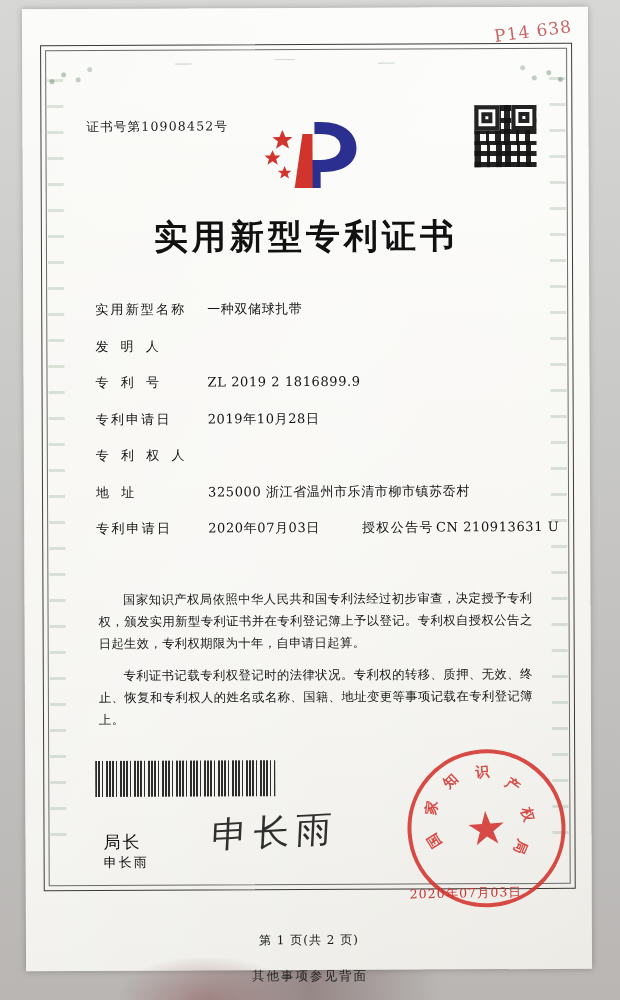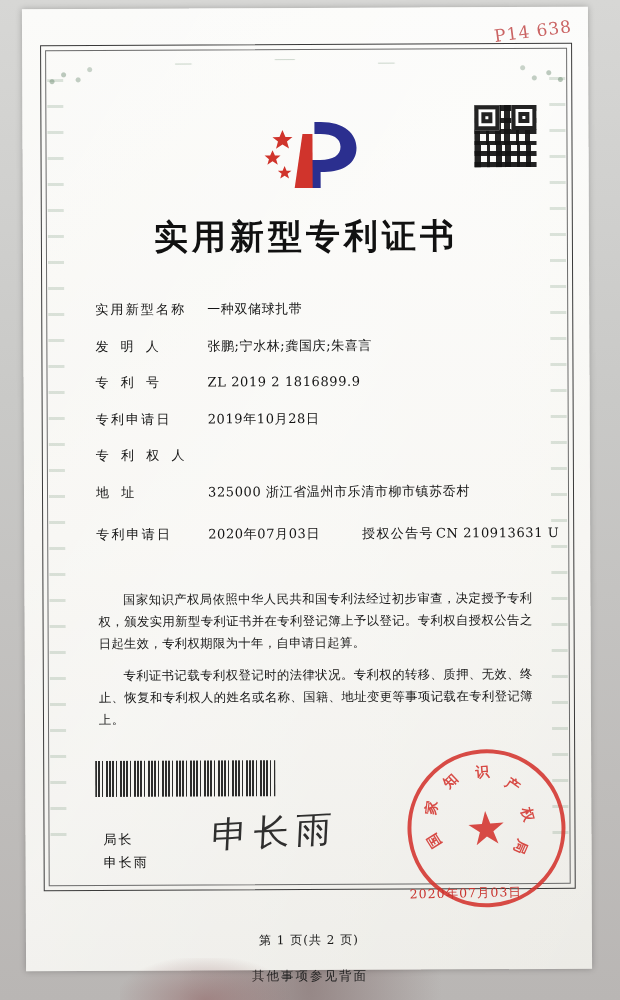--- a/index.html
+++ b/index.html
@@ -160,21 +160,20 @@
     font-family: Liberation Mono, monospace;
   }
   .f-value {
     letter-spacing: 0.6px;
     white-space: nowrap;
   }
   .f-label2 {
     margin-left: 42px;
     letter-spacing: 1.4px;
     white-space: nowrap;
-    margin-top: 6px;
   }
   .f-value2 {
     margin-left: 2px;
     letter-spacing: 0.6px;
     white-space: nowrap;
   }
 
   .paragraphs {
     position: absolute;
     left: 74px; right: 58px; top: 580px;
@@ -239,21 +238,21 @@
     font-size: 12.5px;
     letter-spacing: 1px;
     font-family: "DejaVu Serif", serif;
     transform: rotate(-1deg);
   }
 
   
   .sig-label {
     position: absolute;
     left: 78px; top: 822px;
-    font-size: 13px;
+    font-size: 17px;
     letter-spacing: 2px;
     color: #111;
     font-family: "DejaVu Serif", serif;
     text-align: right;
   }
   .sig-name {
     position: absolute;
     left: 78px; top: 845px;
     font-size: 13px;
     letter-spacing: 2px;
@@ -316,31 +315,31 @@
     <div class="emblem">
       <svg viewBox="0 0 110 78" width="110" height="78">
         <path d="M56 8 L62 8 C86 8 98 20 98 34 C98 50 84 58 66 58 L62 58 L62 74 L50 74 L50 46 L62 46 C74 46 82 42 82 33 C82 24 74 20 62 20 L56 20 Z" fill="#2b2f8f"></path>
         <path d="M44 20 L54 20 L54 74 L36 74 Z" fill="#d0342c"></path>
         <path d="M24 16 l3 7 l7 0 l-5.5 4.5 l2 7 l-6.5-4.2 l-6.5 4.2 l2-7 l-5.5-4.5 l7 0 z" fill="#d0342c"></path>
         <path d="M14 36 l2.4 5.4 l5.6 0 l-4.4 3.6 l1.6 5.6 l-5.2-3.4 l-5.2 3.4 l1.6-5.6 l-4.4-3.6 l5.6 0 z" fill="#d0342c"></path>
         <path d="M26 52 l2 4.6 l4.8 0 l-3.8 3.1 l1.4 4.8 l-4.4-2.9 l-4.4 2.9 l1.4-4.8 l-3.8-3.1 l4.8 0 z" fill="#d0342c"></path>
       </svg>
     </div>
 
+    <div class="cert-no">证书号第10908452号</div>
 
     <div class="title">实用新型专利证书</div>
 
     <div class="fields">
       <div class="field-row">
         <div class="f-label">实用新型名称</div>
         <div class="f-value">一种双储球扎带</div>
       </div>
       <div class="field-row">
         <div class="f-label">发 明 人</div>
-        <div class="f-value">张鹏;宁水林;龚国庆;朱喜言</div>
       </div>
       <div class="field-row">
         <div class="f-label">专 利 号</div>
         <div class="f-value">ZL 2019 2 1816899.9</div>
       </div>
       <div class="field-row">
         <div class="f-label">专利申请日</div>
         <div class="f-value">2019年10月28日</div>
       </div>
       <div class="field-row">

